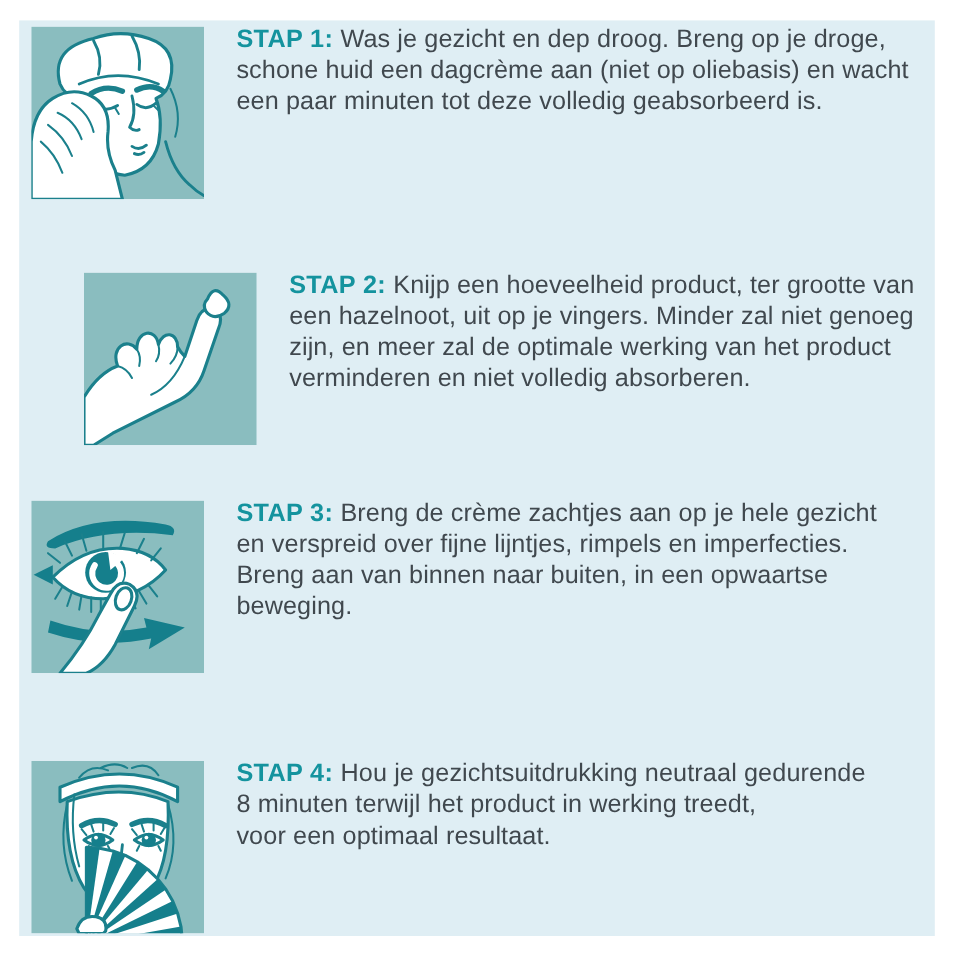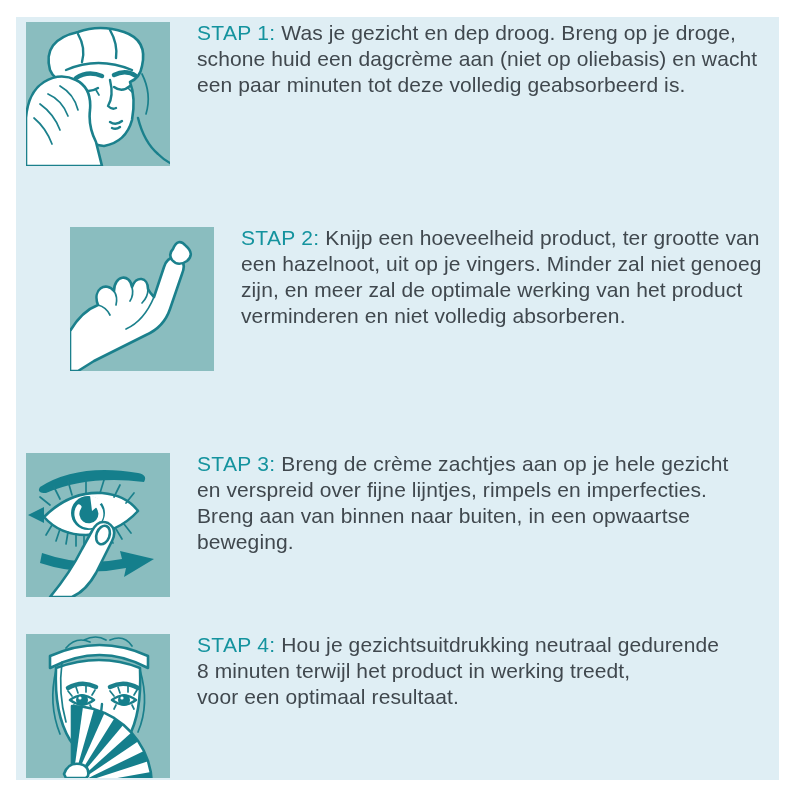--- a/index.html
+++ b/index.html
@@ -10,33 +10,33 @@
   }
   .panel{
     position:absolute;left:16px;top:17px;width:763px;height:763px;
     background:#dfeef4;
   }
   .step{
     position:absolute;left:10px;display:flex;align-items:flex-start;
   }
   .step-1{top:3px;}
   .step-2{top:208px;margin-left:44px;}
-  .step-3{top:434px;}
+  .step-3{top:398px;}
   .step-4{top:615px;}
   .illo{
     width:144px;height:144px;flex:0 0 144px;overflow:hidden;margin-top:2px;
   }
   .illo svg{display:block;width:144px;height:144px;}
   .step-text{
     margin:0 0 0 27px;width:575px;
     font-size:21px;line-height:26px;color:#40484e;
     white-space:pre-line;letter-spacing:0.1px;
   }
   .step-label{
-    font-weight:400;color:#14939e;margin-right:6px;letter-spacing:0.3px;
+    font-weight:700;color:#14939e;margin-right:6px;letter-spacing:0.3px;
   }
   
   .ln{fill:none;stroke:#1b808c;stroke-width:2.4;stroke-linecap:round;stroke-linejoin:round;}
   .ln-thin{fill:none;stroke:#1b808c;stroke-width:1.7;stroke-linecap:round;}
   .ln-thick{fill:none;stroke:#1b808c;stroke-width:4.5;stroke-linecap:round;}
   .wh{fill:#ffffff;stroke:#1b808c;stroke-width:2.6;stroke-linejoin:round;}
   .tl{fill:#157f8c;stroke:none;}
 </style>
 </head>
 <body>

